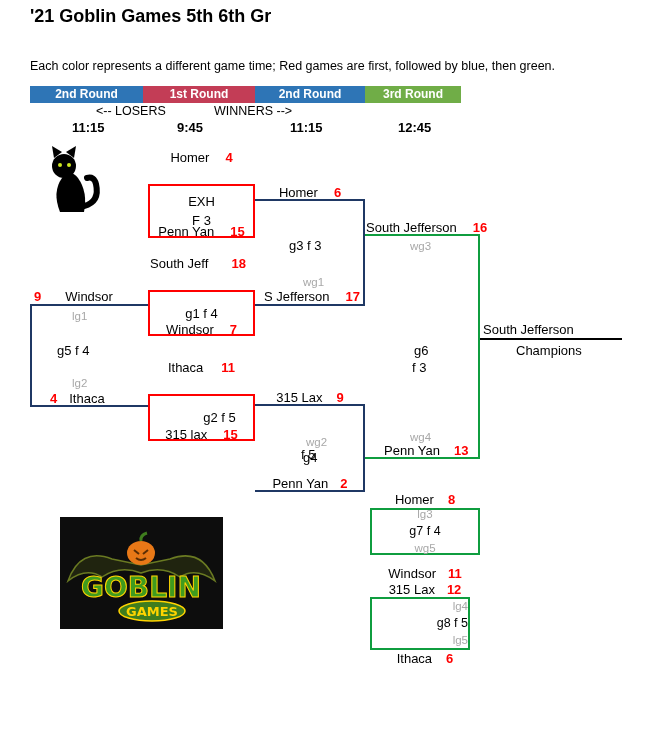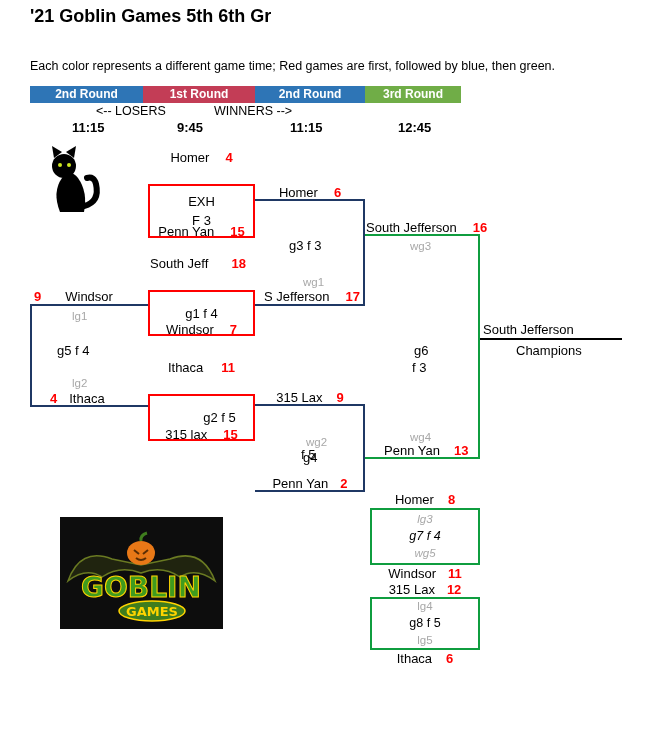--- a/index.html
+++ b/index.html
@@ -179,35 +179,35 @@
   <span class="t" style="left:412px; top:360px;">f 3</span>
 
   <span class="t" style="left:483px; top:322px;">South Jefferson</span>
   <div class="hline blackl" style="left:480px; top:338px; width:142px;"></div>
   <span class="t" style="left:516px; top:343px;">Champions</span>
 
   <div class="pair" style="left:370px; top:492px; width:110px; gap:14px;">
     <span>Homer</span>
     <span class="score">8</span>
   </div>
-  <div class="gbox" style="left:370px; top:508px; width:110px; height:57px;font-style:italic;">
+  <div class="gbox" style="left:370px; top:508px; width:110px; height:47px;">
     <div class="gray">lg3</div>
     <div>g7 f 4</div>
     <div class="gray">wg5</div>
   </div>
   <div class="pair" style="left:370px; top:566px; width:110px; gap:12px;">
     <span>Windsor</span>
     <span class="score">11</span>
   </div>
 
   <div class="pair" style="left:370px; top:582px; width:110px; gap:12px;">
     <span>315 Lax</span>
     <span class="score">12</span>
   </div>
-  <div class="gbox" style="left:370px; top:597px; width:110px; height:53px;">
+  <div class="gbox" style="left:370px; top:597px; width:100px; height:53px;align-items:flex-end;">
     <div class="gray">lg4</div>
     <div>g8 f 5</div>
     <div class="gray">lg5</div>
   </div>
   <div class="pair" style="left:370px; top:651px; width:110px; gap:14px;">
     <span>Ithaca</span>
     <span class="score">6</span>
   </div>
 
   <div class="logo-wrap">

